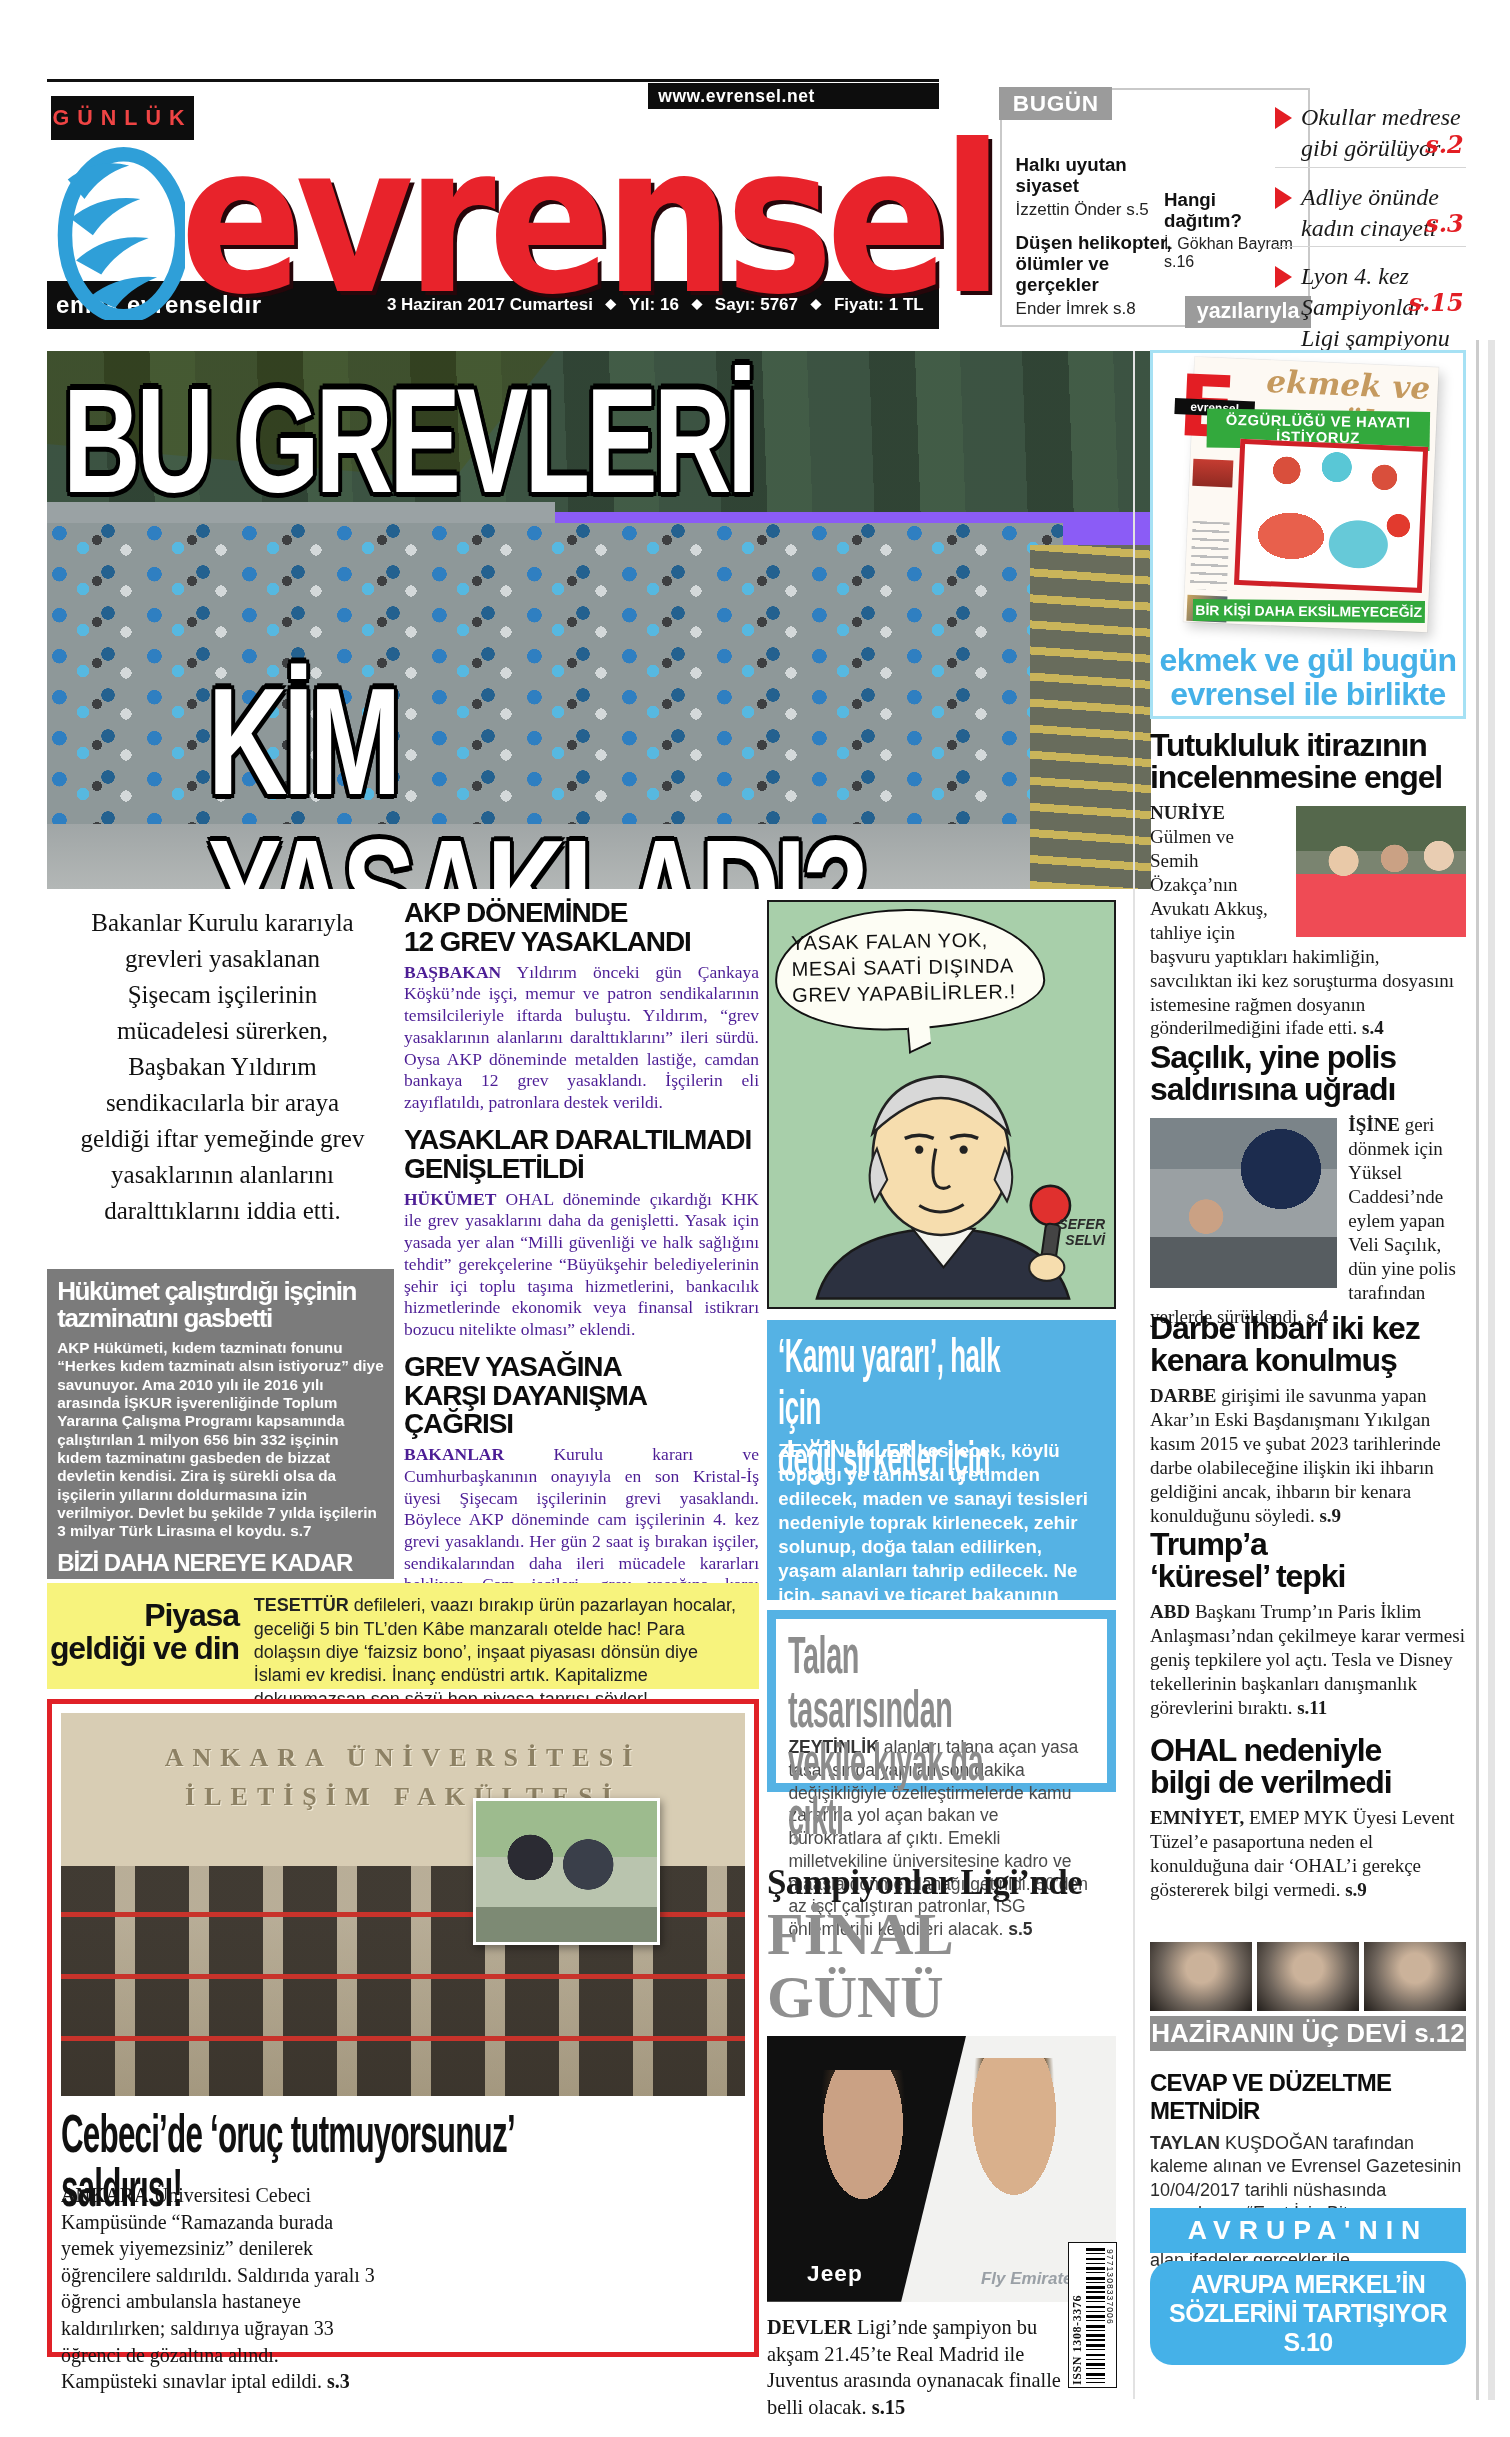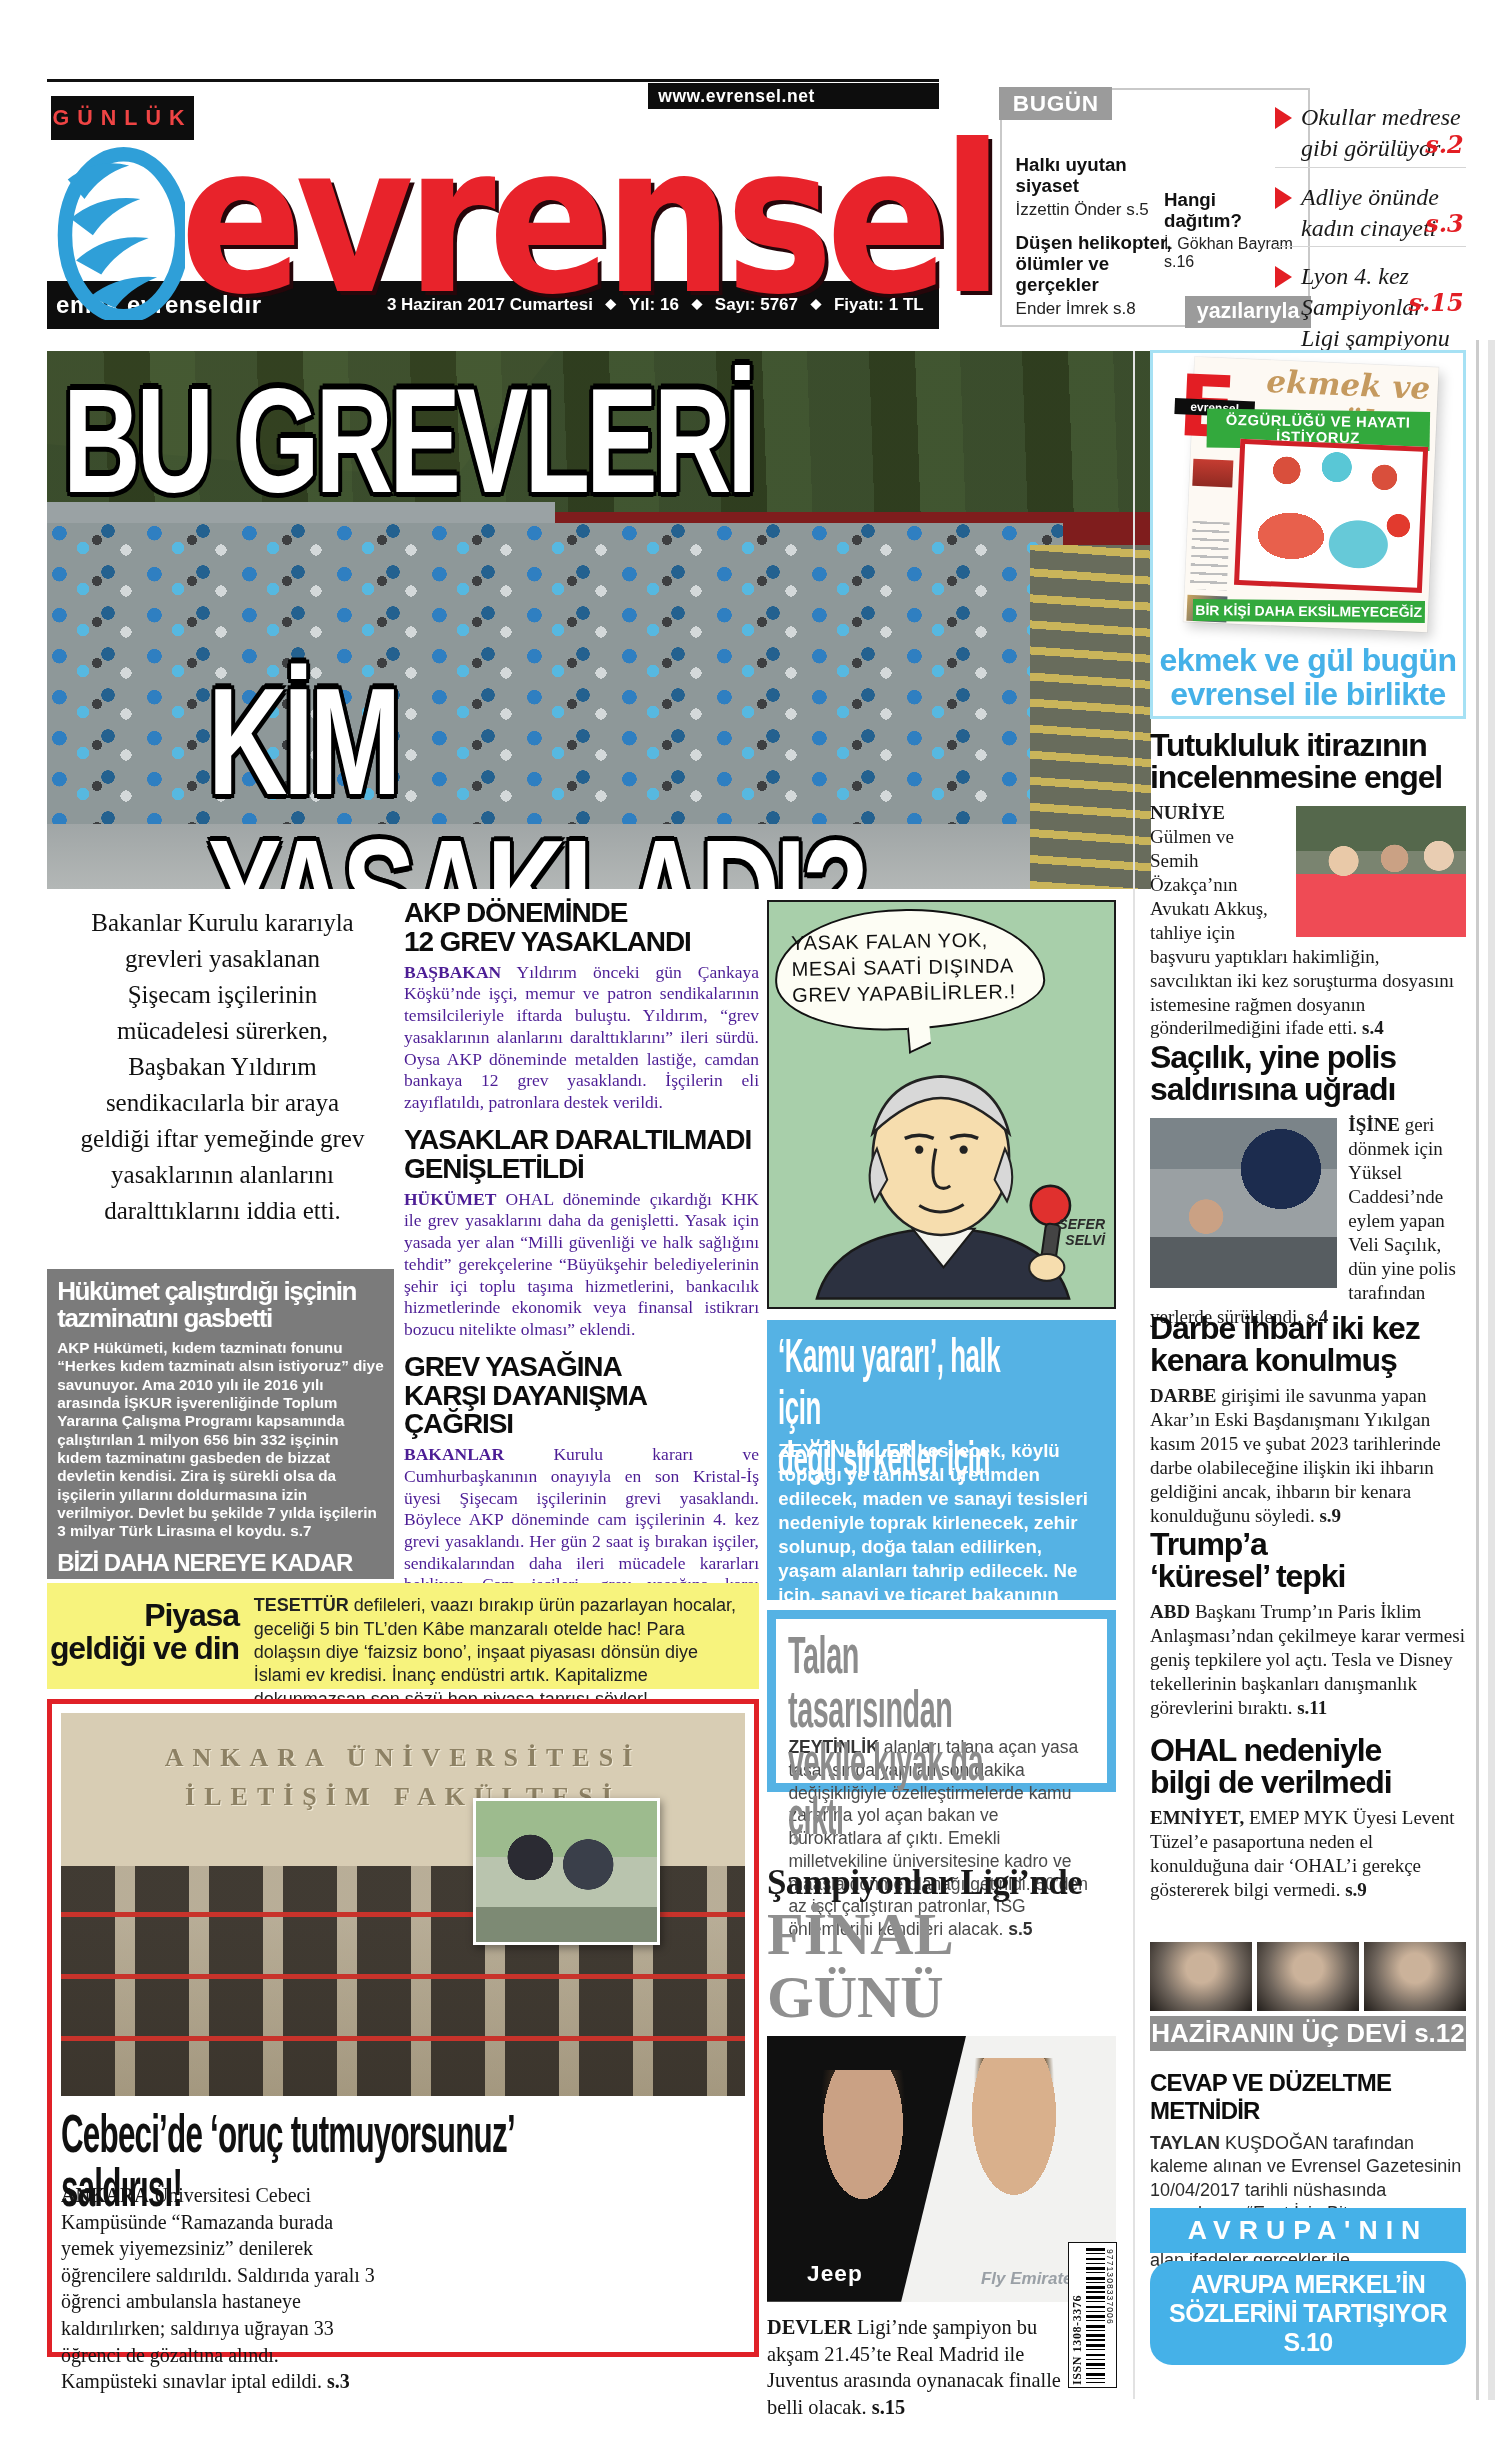--- a/index.html
+++ b/index.html
@@ -39,21 +39,21 @@
   .pointers { left:1275px; top:88px; width:191px; height:239px; }
   .prow { position:relative; height:79px; padding:13.6px 0 0 26px; }
   .prow + .prow { border-top:1.7px solid #d5d5d5; }
   .ptri { position:absolute; left:0; top:19px; width:0; height:0; border-left:17px solid #e31e24;
           border-top:11.3px solid transparent; border-bottom:11.3px solid transparent; }
   .ptext { font-family:Liberation Serif, serif; font-style:italic; font-size:24px; line-height:1.3; color:#1a1a1a; }
   .ppage { position:absolute; right:2.3px; bottom:8px; color:#e31e24; font-family:"DejaVu Serif", serif;
            font-style:italic; font-weight:bold; font-size:24px; }
 
   
-  .mainphoto { left:47px; top:351px; width:1104px; height:538px; background:#7f1d1d; overflow:hidden; }
+  .mainphoto { left:47px; top:351px; width:1104px; height:538px; background:#8b5cf6; overflow:hidden; }
   .mp-roof { position:absolute; left:0; top:0; width:46%; height:24%; background:#a8402c;
              clip-path:polygon(0 0,100% 0,80% 100%,0 72%); }
   .mp-trees { position:absolute; left:0; top:0; width:100%; height:30%;
               background:repeating-linear-gradient(88deg,#33522e 0 62px,#26411f 62px 108px,#3a5c33 108px 153px); opacity:.9; }
   .mp-wall { position:absolute; left:0; top:28%; width:46%; height:16%; background:#9aa2a4; }
   .mp-road { position:absolute; left:0; bottom:0; width:100%; height:16%; background:linear-gradient(#9aa0a1,#b3b7b6); }
   .mp-crowd { position:absolute; left:0; top:32%; width:92%; height:56%;
       background-color:#8e9899;
       background-image:
         radial-gradient(circle 7.4px at 12.4px 10.2px, #2f7fc1 97%, transparent),

